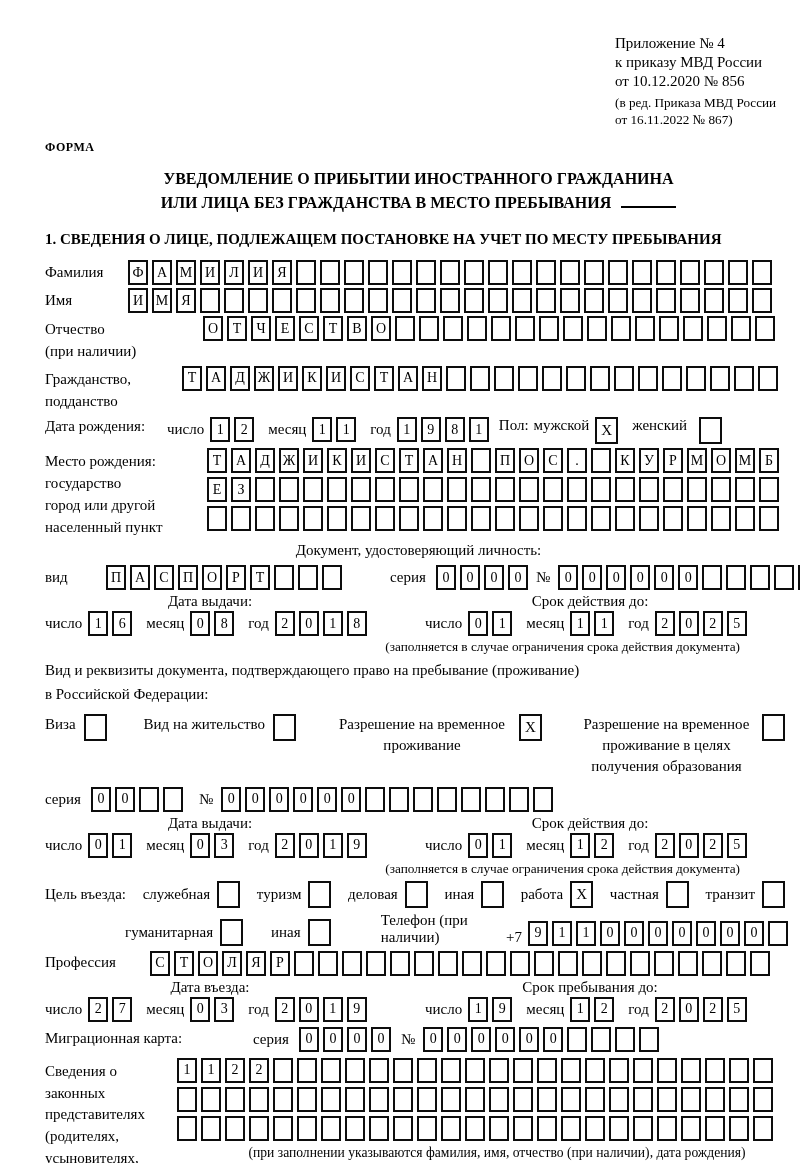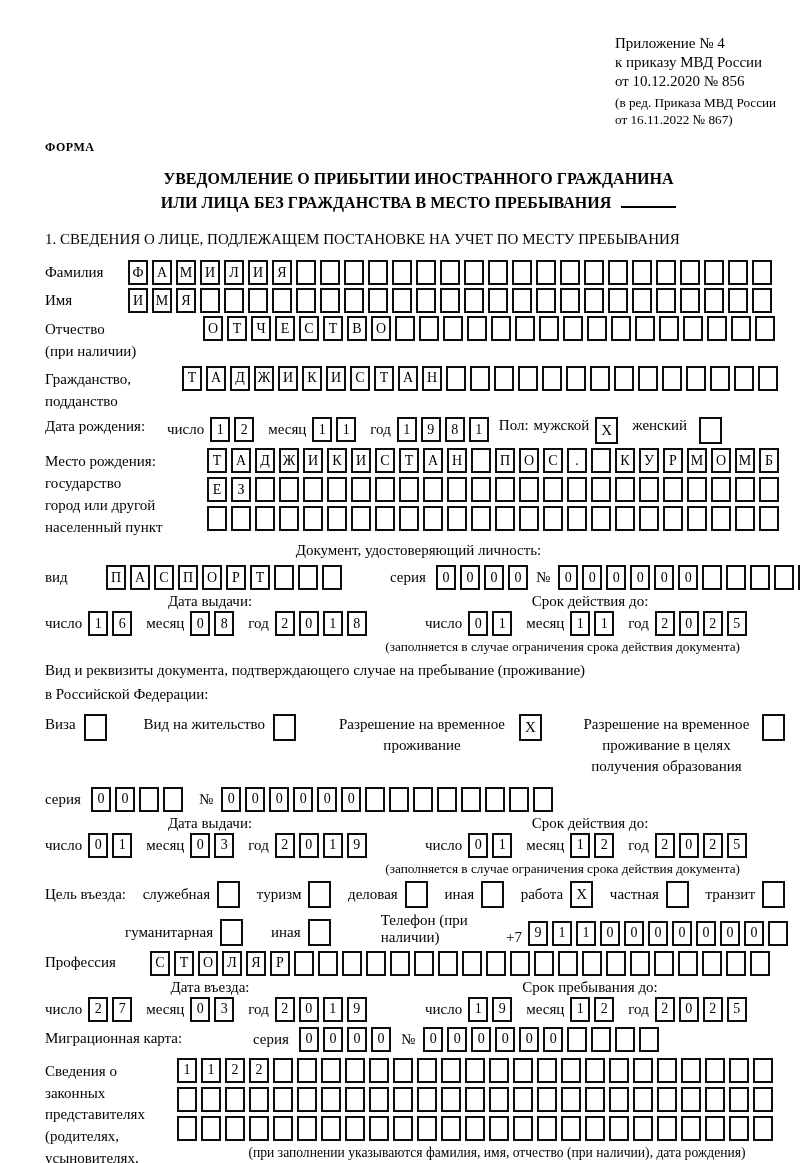--- a/index.html
+++ b/index.html
@@ -13,21 +13,21 @@
   
   .hdr{margin-left:570px;line-height:1.25;white-space:nowrap}
   .hdr .small{font-size:13.2px}
   .hdr .gap{margin-top:5px}
   .forma{font-weight:bold;text-align:left;padding-right:32px;margin-top:12px;font-size:12px;letter-spacing:.5px}
 
   
   .title{text-align:center;font-weight:bold;font-size:16px;margin-top:12px;line-height:1.5}
   .blank-line{display:inline-block;width:55px;border-bottom:2px solid #000;height:13px;margin-left:10px}
 
-  .sec{font-weight:normal;font-size:15px;margin-top:16px;margin-bottom:12px;white-space:nowrap}
+  .sec{font-weight:bold;font-size:15px;margin-top:16px;margin-bottom:12px;white-space:nowrap}
 
   
   .frow{display:flex;align-items:flex-start;margin-bottom:3px}
   .lbl{flex:none;line-height:1.32;padding-top:3px}
   .lbl2{line-height:1.45}
   .cells{display:flex;flex:none}
   .cell{
     width:20px;height:25px;border:2px solid #0d0d0d;margin-right:4px;
     box-sizing:border-box;display:inline-flex;align-items:center;justify-content:center;
     font-size:14px;flex:none;background:#fff;
@@ -410,21 +410,21 @@
       <span class="cells">
           <span class="cell">2</span>
           <span class="cell">0</span>
           <span class="cell">2</span>
           <span class="cell">5</span>
         </span>
     </div>
   </div>
   <div class="note">(заполняется в случае ограничения срока действия документа)</div>
 
-  <div class="intro">Вид и реквизиты документа, подтверждающего случае на пребывание (проживание)</div>
+  <div class="intro">Вид и реквизиты документа, подтверждающего право на пребывание (проживание)</div>
   <div class="intro">в Российской Федерации:</div>
 
   <div class="frow spread" style="margin-top:8px">
     <div class="opt">
       <span class="opt-label">Виза</span>
       <span class="cb"></span>
     </div>
     <div class="opt">
       <span class="opt-label">Вид на жительство</span>
       <span class="cb"></span>

